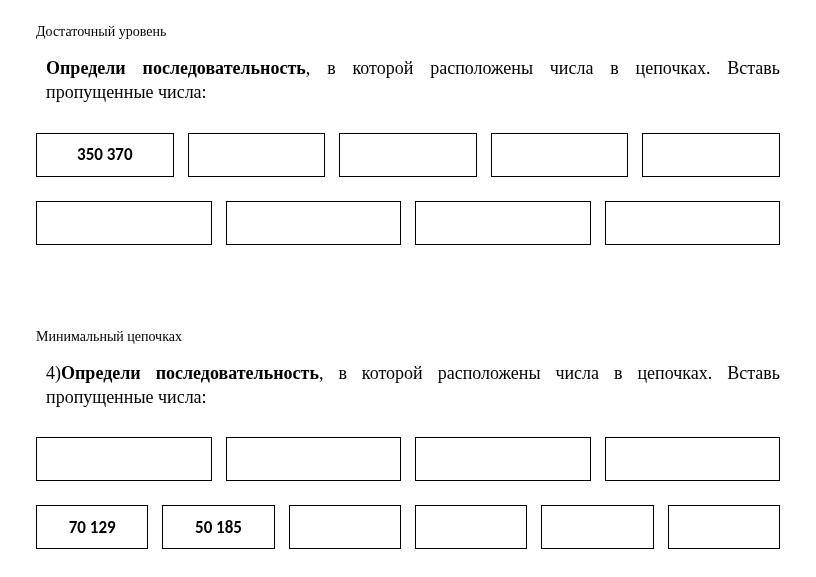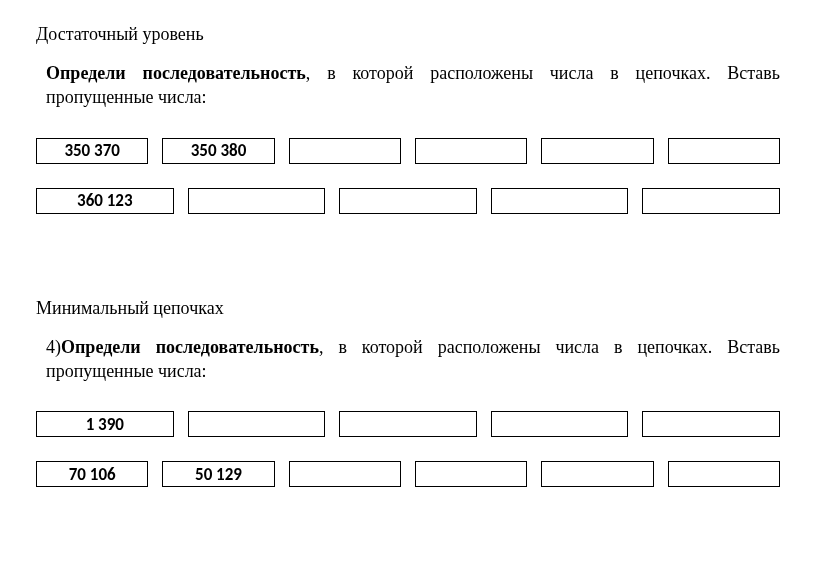--- a/index.html
+++ b/index.html
@@ -6,41 +6,41 @@
     font-family: "Times New Roman", serif;
     font-size: 18px;
     color: #000;
     background: #fff;
     margin: 0;
     padding: 24px 36px;
     width: 816px;
     box-sizing: border-box;
   }
   .level-heading {
-    font-size: 18px;
+    font-size: 14px;
     margin-bottom: 16px;
   }
   .instruction {
     font-size: 18px;
     text-align: justify;
     margin-bottom: 28px;
     line-height: 1.35;
   }
   .instruction .bold {
     font-weight: bold;
   }
   .row {
     display: flex;
     gap: 14px;
     margin-bottom: 24px;
     align-items: center;
   }
   .box {
     border: 1.5px solid #000;
-    height: 26px;
+    height: 44px;
     display: flex;
     align-items: center;
     justify-content: center;
     font-family: Calibri, Arial, sans-serif;
     font-size: 17px;
     font-weight: bold;
     box-sizing: border-box;
     flex: 1;
     background: #fff;
   }
@@ -58,51 +58,48 @@
 <body>
 
 <div class="level-heading">Достаточный уровень</div>
 
 <div class="instruction indent">
   <span class="bold">Определи последовательность</span><span>, в которой расположены числа в цепочках. Вставь пропущенные числа:</span>
 </div>
 
 <div class="row">
   <div class="box">350 370</div>
-  <div class="box">350 380</div>
   <div class="box empty"></div>
   <div class="box empty"></div>
   <div class="box empty"></div>
   <div class="box empty"></div>
 </div>
 
 <div class="row">
-  <div class="box">360 123</div>
   <div class="box empty"></div>
   <div class="box empty"></div>
   <div class="box empty"></div>
   <div class="box empty"></div>
 </div>
 
 <div class="spacer"></div>
 
 <div class="level-heading">Минимальный цепочках</div>
 
 <div class="instruction indent">
   <span>4)</span><span class="bold">Определи последовательность</span><span>, в которой расположены числа в цепочках. Вставь пропущенные числа:</span>
 </div>
 
 <div class="row">
-  <div class="box">1 390</div>
   <div class="box empty"></div>
   <div class="box empty"></div>
   <div class="box empty"></div>
   <div class="box empty"></div>
 </div>
 
 <div class="row">
-  <div class="box">70 106</div>
-  <div class="box">50 129</div>
+  <div class="box">70 129</div>
+  <div class="box">50 185</div>
   <div class="box empty"></div>
   <div class="box empty"></div>
   <div class="box empty"></div>
   <div class="box empty"></div>
 </div>
 
 </body></html>

